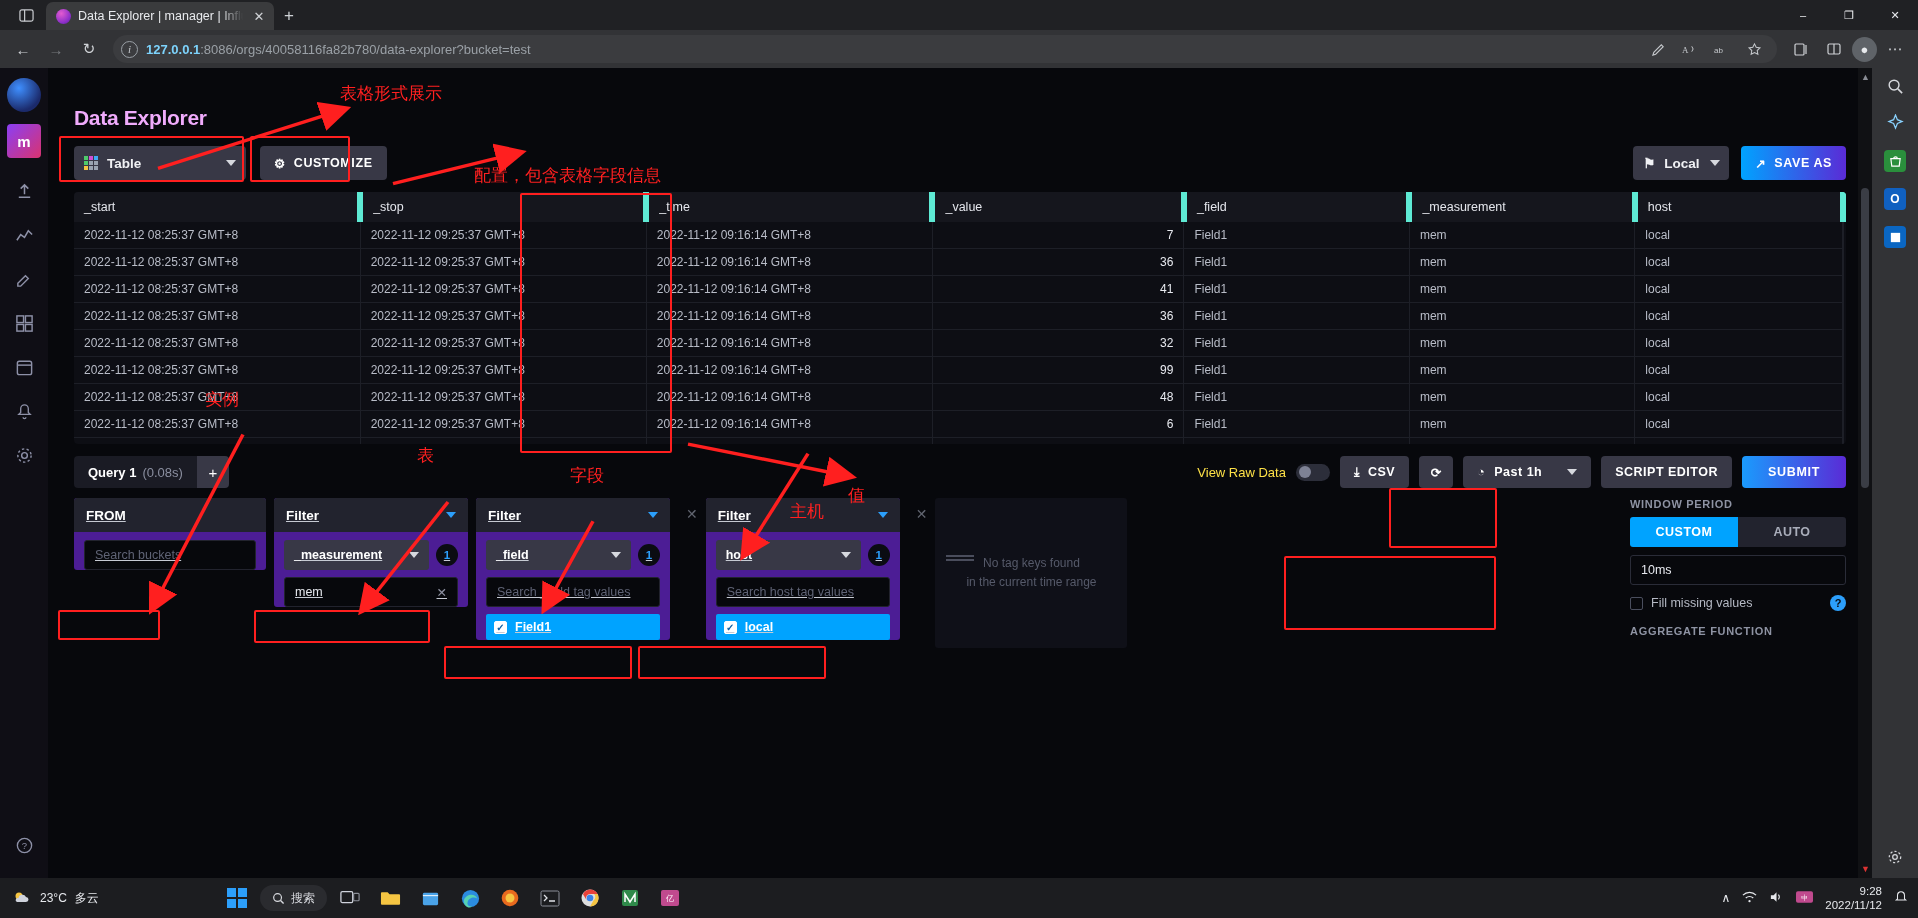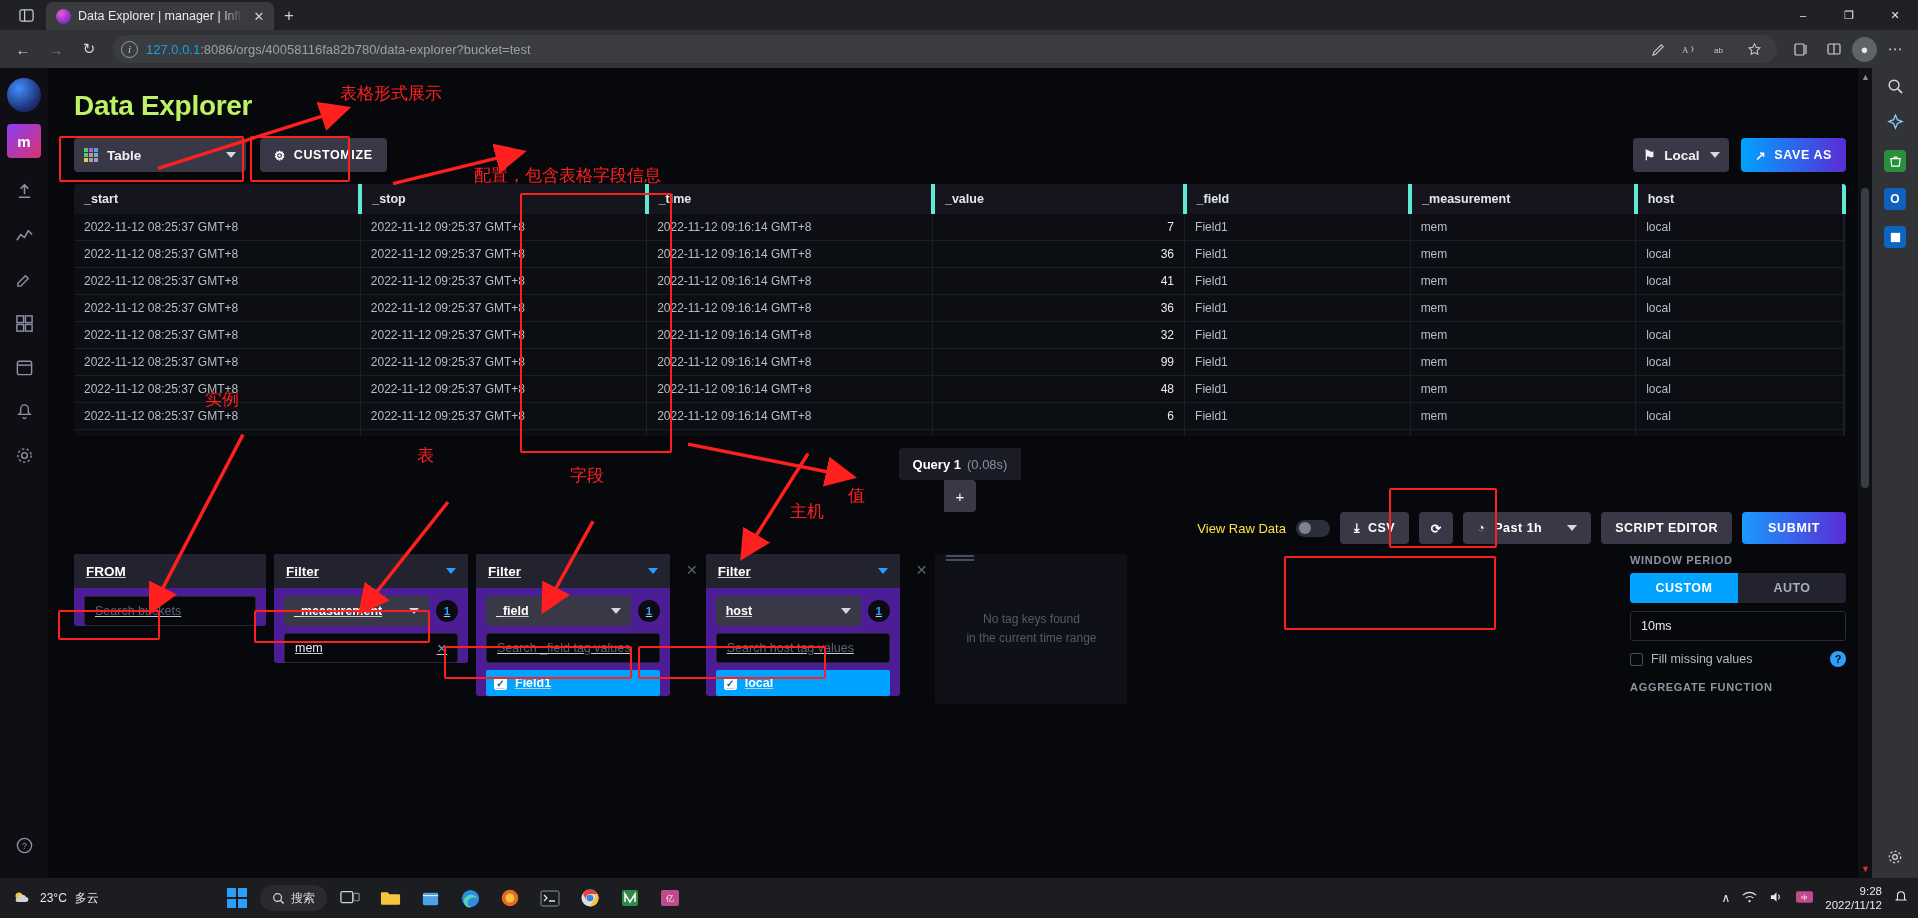--- a/index.html
+++ b/index.html
@@ -36,21 +36,21 @@
   .navicon { width:30px; height:30px; border-radius:50%; display:flex;
              align-items:center; justify-content:center; color:#cfd2d6; font-size:15px; }
   .navicon.dim { color:#76797d; }
   .omnibox { flex:1; height:28px; background:#3b3c3f; border-radius:14px;
              display:flex; align-items:center; padding:0 8px; gap:8px;
              margin:0 6px; }
   .omnibox .info { width:17px; height:17px; border:1.3px solid #9aa0a6; border-radius:50%;
                    color:#c5c8cc; font-size:11px; display:flex; align-items:center;
                    justify-content:center; font-style:italic; font-family:"Liberation Serif",serif;}
   .url { font-size:13px; color:#9aa0a6; white-space:nowrap; }
-  .url b { color:#0ea5e9; font-weight:400; }
+  .url b { color:#7dd3fc; font-weight:700; }
   .omni-right { margin-left:auto; display:flex; align-items:center; gap:2px; }
   .avatar-btn { width:25px; height:25px; border-radius:50%; background:#5f6368;
                 display:flex; align-items:center; justify-content:center; color:#e8eaed;
                 font-size:13px; }
 
   
   .viewport { flex:1; display:flex; position:relative; background:#07080c;
               overflow:hidden; }
 
   
@@ -65,22 +65,22 @@
               align-items:center; justify-content:center; margin-bottom:10px; }
   .rail-item { width:36px; height:42px; display:flex; align-items:center;
                justify-content:center; color:#8e91a8; font-size:16px; }
   .rail-bottom { margin-top:auto; padding-bottom:12px; display:flex;
                  flex-direction:column; gap:8px; }
 
   
   .influx { flex:1; position:relative; overflow:hidden;
             background:#07080c; color:#c6cad3; }
 
-  .page-title { font-size:28px; font-weight:700; color:#bef264; letter-spacing:-.3px;
-                padding:22px 0 0 26px; }
+  .page-title { font-size:21px; font-weight:700; color:#f0abfc; letter-spacing:-.3px;
+                padding:22px 0 0 26px;margin-top:16px; }
 
   .toolbar { display:flex; align-items:center; padding:16px 26px 0 26px; gap:14px;
              position:relative; }
   .dropdown { height:34px; background:#383846; border-radius:4px; display:flex;
               align-items:center; padding:0 10px; gap:10px; color:#f0f1f4;
               font-size:13.5px; font-weight:700; }
   .viz-select { width:172px; justify-content:space-between; }
   .viz-left { display:flex; align-items:center; gap:9px; }
   .tbl-icon { width:14px; height:14px; display:grid;
               grid-template-columns:1fr 1fr 1fr; grid-template-rows:1fr 1fr 1fr;
@@ -95,38 +95,38 @@
   .btn-blue { height:34px; background:linear-gradient(90deg,#00a3ff,#5a2bd6);
               border-radius:4px; display:flex; align-items:center; gap:8px;
               padding:0 14px; color:#fff; font-size:12.5px; font-weight:700;
               letter-spacing:.6px; }
   .local-dd { width:96px; justify-content:space-between; }
 
   
   .tablewrap { margin:12px 26px 0 26px; height:252px; background:#0d0e14;
                border-radius:4px; overflow:hidden; position:relative; }
   table { width:100%; border-collapse:collapse; table-layout:fixed; }
-  thead th { background:#15161d; color:#e4e6ec; font-size:12.5px; font-weight:700;
+  thead th { background:#15161d; color:#e4e6ec; font-size:12.5px; font-weight:400;
              text-align:left; padding:8px 10px; height:30px;
-             border-right:4px solid #5eead4; }
+             border-right:6px solid #5eead4; }
   tbody td { font-size:12px; color:#b9bdc8; padding:6px 10px; height:24.5px;
              border-right:1px solid #1d1f27; border-bottom:1px solid #1d1f27;
              white-space:nowrap; overflow:hidden; }
   td.num { text-align:right; color:#e8eaf0; }
   col.c-start{width:16.5%} col.c-stop{width:16.5%} col.c-time{width:16.5%}
   col.c-value{width:14.5%} col.c-field{width:13%} col.c-meas{width:13%}
   col.c-host{width:12%} col.c-pad{width:auto}
 
   .drag-handle { position:absolute; left:50%; transform:translateX(-50%);
                  top:487px; width:28px; height:7px; }
   .drag-handle i { display:block; height:2px; background:#4a4d5c; margin-bottom:2px; }
 
   
   .querybar { display:flex; align-items:center; padding:12px 26px 0 26px;
-              position:relative;flex-direction:column; }
+              position:relative; }
   .qtab { height:32px; background:#1a1b24; border-radius:4px 0 0 4px;
           display:flex; align-items:center; padding:0 14px; gap:6px;
           color:#fff; font-size:13px; font-weight:700; }
   .qtab span.sec { color:#8b8fa0; font-weight:400; }
   .qadd { height:32px; width:32px; background:#383846; border-radius:0 4px 4px 0;
           display:flex; align-items:center; justify-content:center; color:#fff;
           font-size:15px; }
   .qright { margin-left:auto; display:flex; align-items:center; gap:10px; }
   .toggle-label { font-size:13px; color:#fde047; }
   .toggle { width:34px; height:17px; border-radius:9px; background:#2c2e3a;

